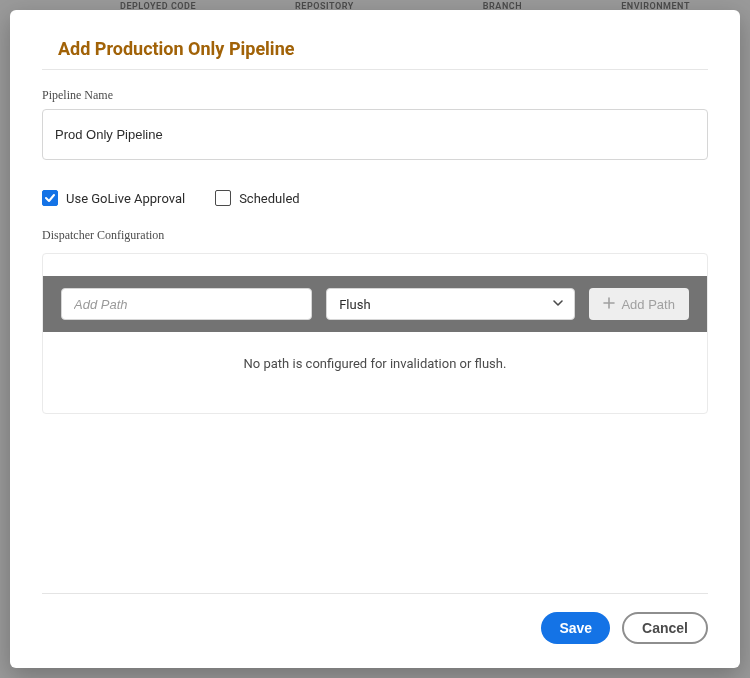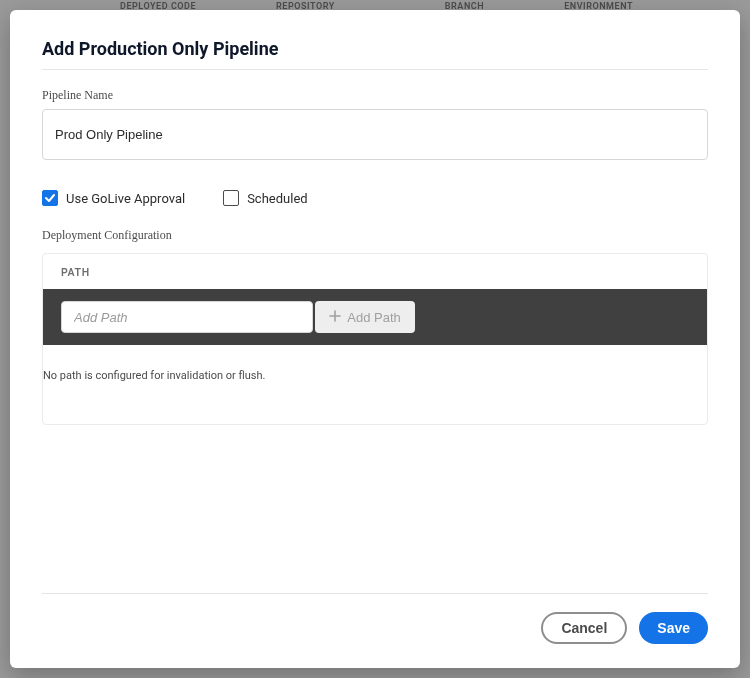--- a/index.html
+++ b/index.html
@@ -9,84 +9,85 @@
   
   .bg {
     position:absolute; top:0; left:0; right:0; height:678px;
     background: linear-gradient(#9a9a9a,#9a9a9a);
   }
   .bg-labels {
     position:absolute; top:0; left:0; right:0; height:14px;
     display:flex; gap:80px; padding:1px 60px 0 120px;
     font-size:9px; letter-spacing:0.06em; color:#4b4b4b; font-weight:600;
     white-space:nowrap;
+    justify-content:space-between;
   }
 
   
   .dialog {
     position:absolute; top:10px; left:10px; right:10px; bottom:10px;
     background:#fff; border-radius:6px;
     box-shadow:0 8px 24px rgba(0,0,0,0.25);
     display:flex; flex-direction:column;
     padding:28px 32px 24px;
   }
 
   h1 {
-    font-size:18px; font-weight:700; color:#0f172a; margin:0 0 10px;
+    font-size:18px; font-weight:700; color:#a16207; margin:0 16px 10px;
   }
   .rule-under-title { height:1px; background:#e6e6e6; margin-bottom:18px; }
 
   .field-label {
     font-size:12px; color:#4b4b4b; margin-bottom:6px; display:block;font-family:Liberation Serif, serif;
   }
   .text-input {
     width:100%; height:51px; border:1px solid #d6d6d6; border-radius:4px;
     padding:17px 12px; font-size:13px; color:#2c2c2c; outline:none;
   }
   .text-input::placeholder { color:#9a9a9a; font-style:italic; }
 
   .section-gap { margin-top:22px; }
 
   
-  .cb-row { display:flex; gap:38px; margin-top:8px; }
+  .cb-row { display:flex; gap:30px; margin-top:8px; }
   .cb-item { display:flex; align-items:center; gap:8px; font-size:13px; color:#2c2c2c; }
   .cb { width:16px; height:16px; border:1.5px solid #4b4b4b; border-radius:2px; display:inline-flex; align-items:center; justify-content:center; background:#fff; cursor:pointer; }
   .cb.checked { background:#1473e6; border-color:#1473e6; }
   .cb.checked svg { display:block; }
   .cb svg { display:none; }
 
   
   .panel {
     border:1px solid #eaeaea; border-radius:4px; margin-top:10px;
     overflow:hidden;
   }
   .panel-head {
     display:flex; padding:12px 18px 10px; font-size:10.5px; letter-spacing:0.06em;
     color:#6e6e6e; font-weight:600;
   }
   .col-path { width:270px; }
   .col-type { width:250px; }
   .panel-row {
-    background:#404040; padding:12px 18px; display:flex; gap:2px; align-items:flex-start;
+    background:#737373; padding:12px 18px; display:flex; gap:14px; align-items:flex-start;
   }
   .path-input { width:252px; height:32px; border:1px solid #d6d6d6; border-radius:4px; padding:0 12px; font-size:13px; outline:none; }
   .path-input::placeholder { color:#9a9a9a; font-style:italic; }
   .select-wrap {
     width:250px; height:32px; border:1px solid #d6d6d6; border-radius:4px;
     background:#fff; display:flex; align-items:center; justify-content:space-between;
     padding:0 10px 0 12px; font-size:13px; color:#2c2c2c; cursor:pointer;
   }
   .add-path-btn {
     width:100px; height:32px; border-radius:4px;
     background:#eeeeee; color:#a0a0a0; border:none;
     display:flex; align-items:center; justify-content:center; gap:6px;
     font-size:13px; cursor:not-allowed;
   }
   .empty-msg {
-    font-size:11px; color:#4b4b4b; padding:24px 0 42px;
+    text-align:center; font-size:13px; color:#4b4b4b; padding:24px 0 42px;
   }
 
   
   .footer {
     margin-top:auto; border-top:1px solid #e4e4e4; padding-top:18px;
     display:flex; justify-content:flex-end; gap:12px;
   }
   .btn {
     height:32px; border-radius:16px; padding:0 18px; font-size:14px; font-weight:600;
     cursor:pointer; display:inline-flex; align-items:center;
@@ -128,38 +129,45 @@
       <label class="cb-item">
         <span class="cb">
           
         </span>
         <span>Scheduled</span>
       </label>
     </div>
   </div>
 
   <div class="section-gap">
-    <label class="field-label">Deployment Configuration</label>
+    <label class="field-label">Dispatcher Configuration</label>
     <div class="panel">
       <div class="panel-head">
-        <span class="col-path">PATH</span>
       </div>
       <div class="panel-row">
         <input type="text" class="path-input" placeholder="Add Path" style="">
+        <div class="select-wrap">
+          <span>Flush</span>
+          <span>
+            <svg width="12" height="12" viewBox="0 0 12 12">
+                <path d="M2 4 L6 8 L10 4" stroke="#4b4b4b" stroke-width="1.6" fill="none" stroke-linecap="round" stroke-linejoin="round"></path>
+              </svg>
+          </span>
+        </div>
         <button class="add-path-btn" disabled="">
           <span>
             <svg width="12" height="12" viewBox="0 0 12 12">
                 <path d="M6 1 V11 M1 6 H11" stroke="#a0a0a0" stroke-width="1.6" stroke-linecap="round"></path>
               </svg>
           </span>
           <span>Add Path</span>
         </button>
       </div>
       <div class="empty-msg">No path is configured for invalidation or flush.</div>
     </div>
   </div>
 
   <div class="footer">
+    <button class="btn btn-primary">Save</button>
     <button class="btn btn-secondary">Cancel</button>
-    <button class="btn btn-primary">Save</button>
   </div>
 
 </div>
 
 </body></html>

